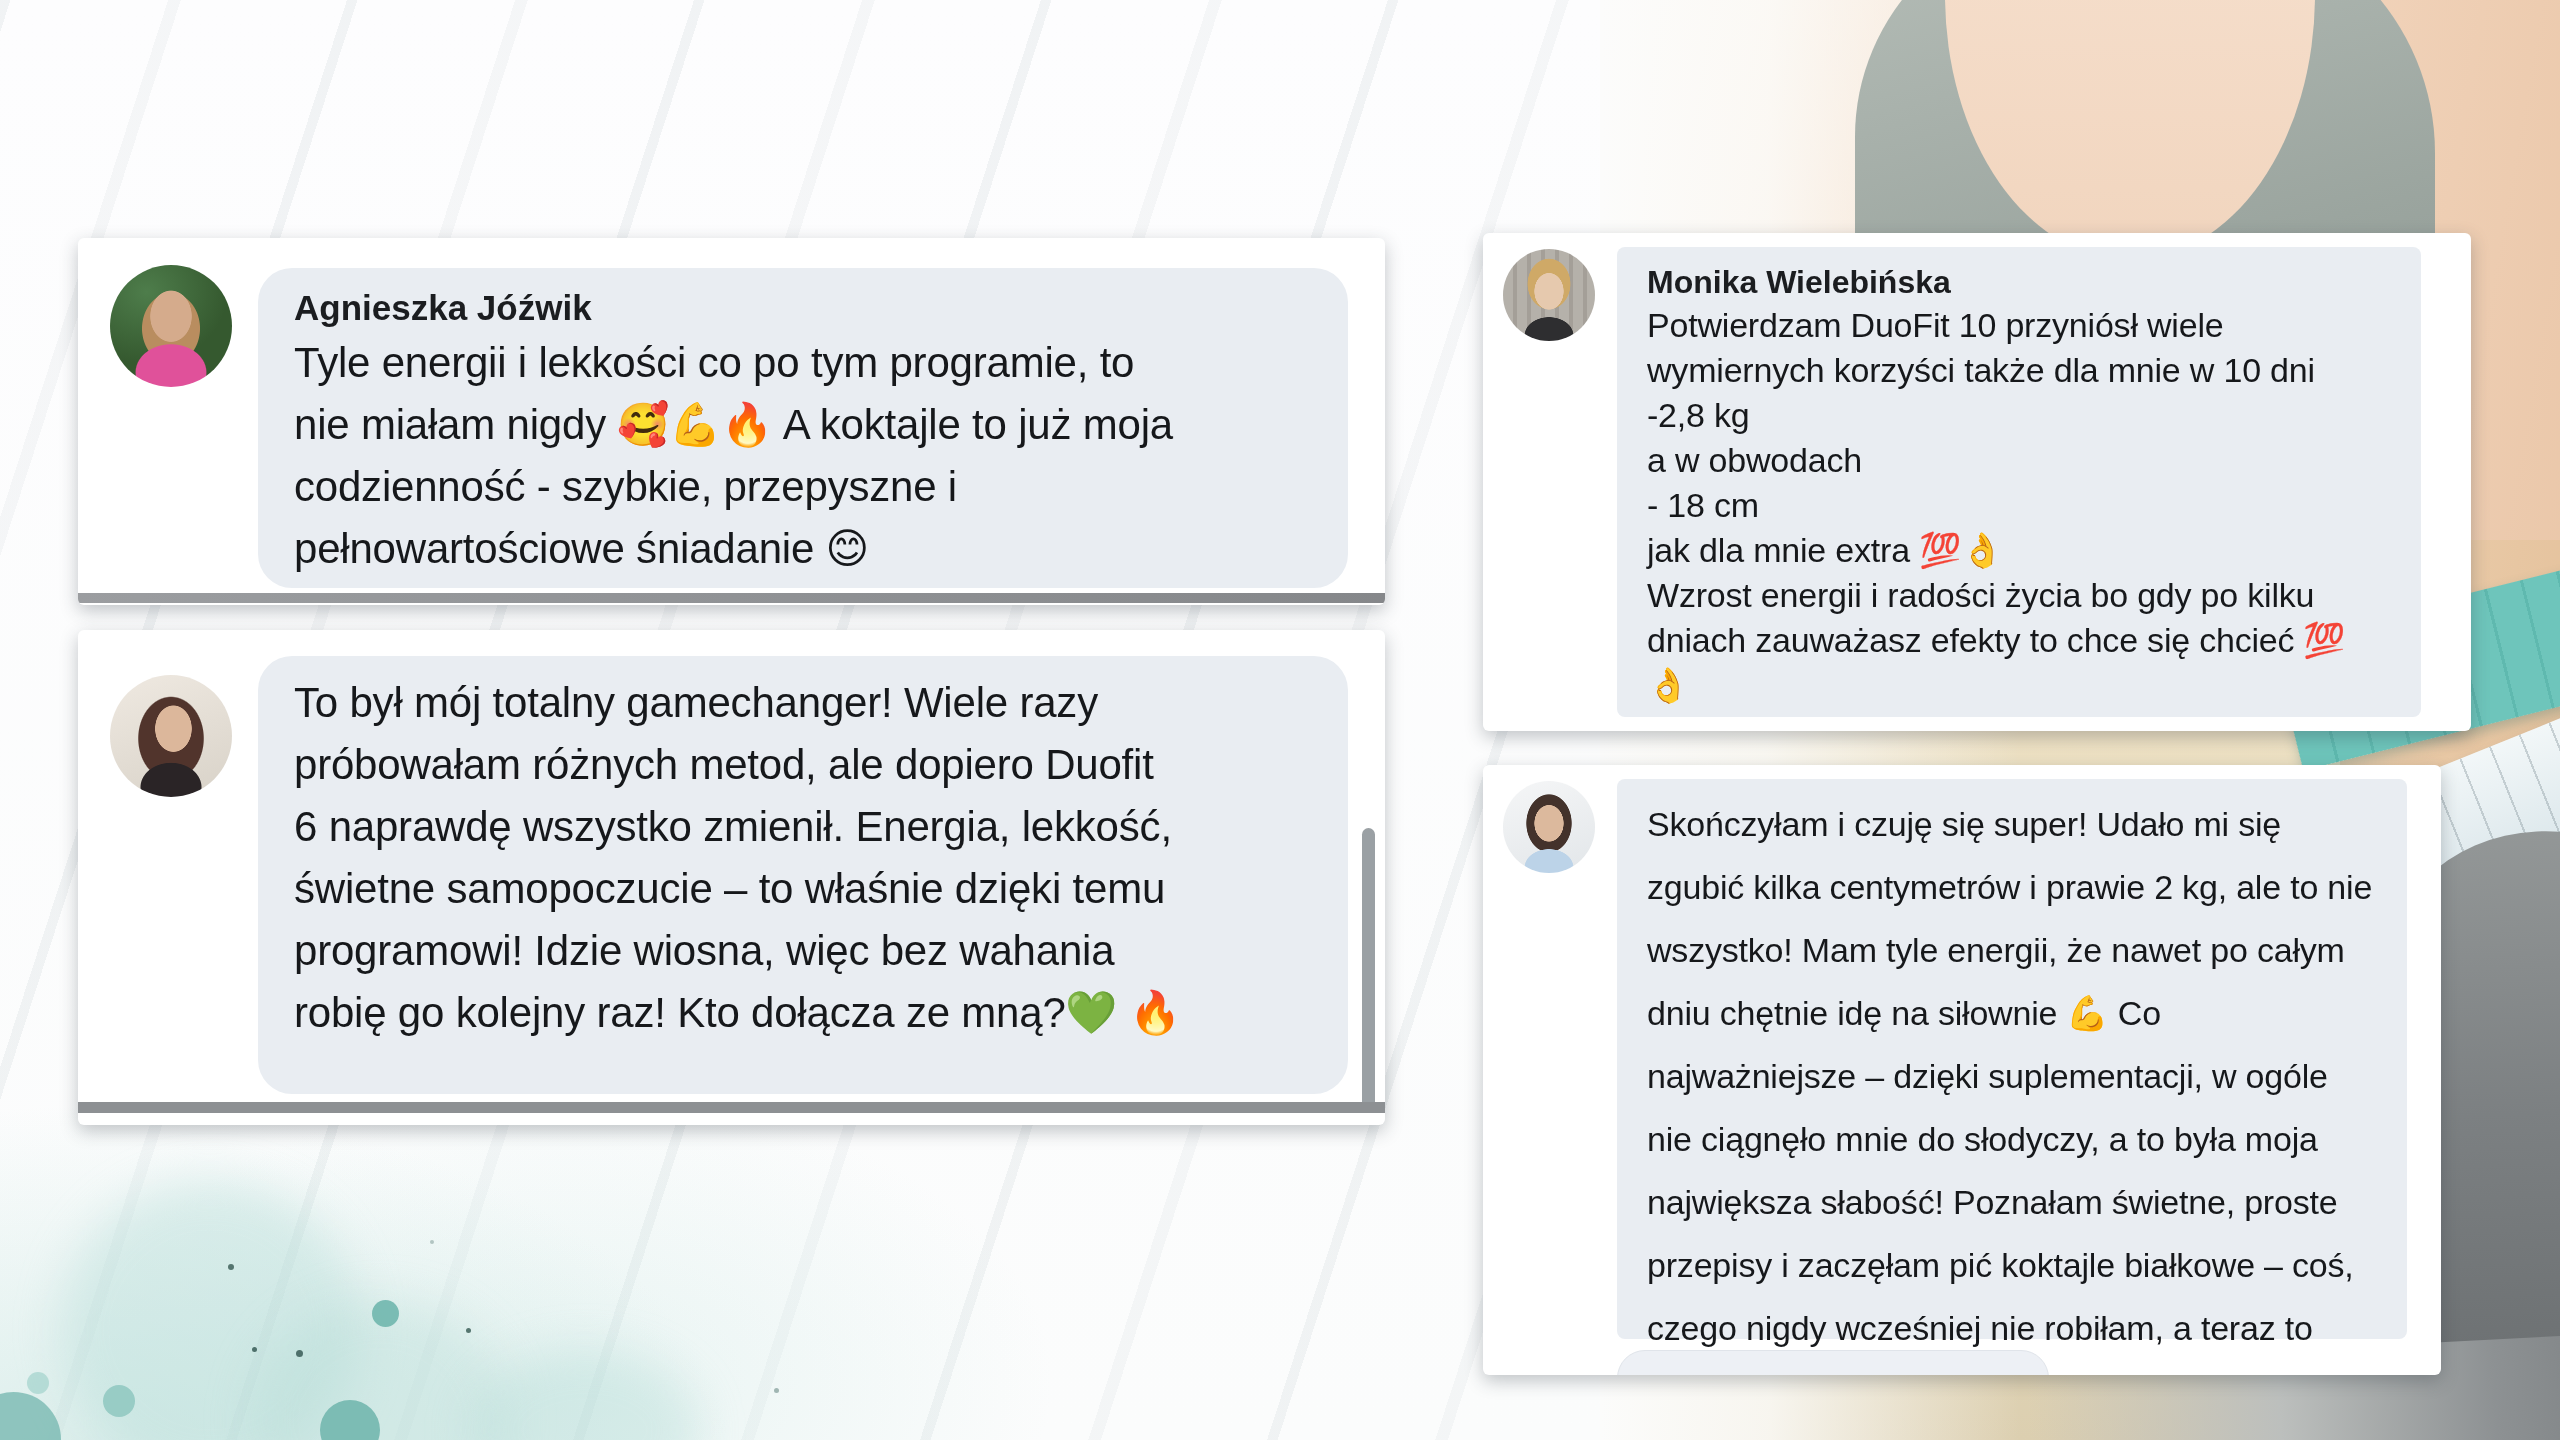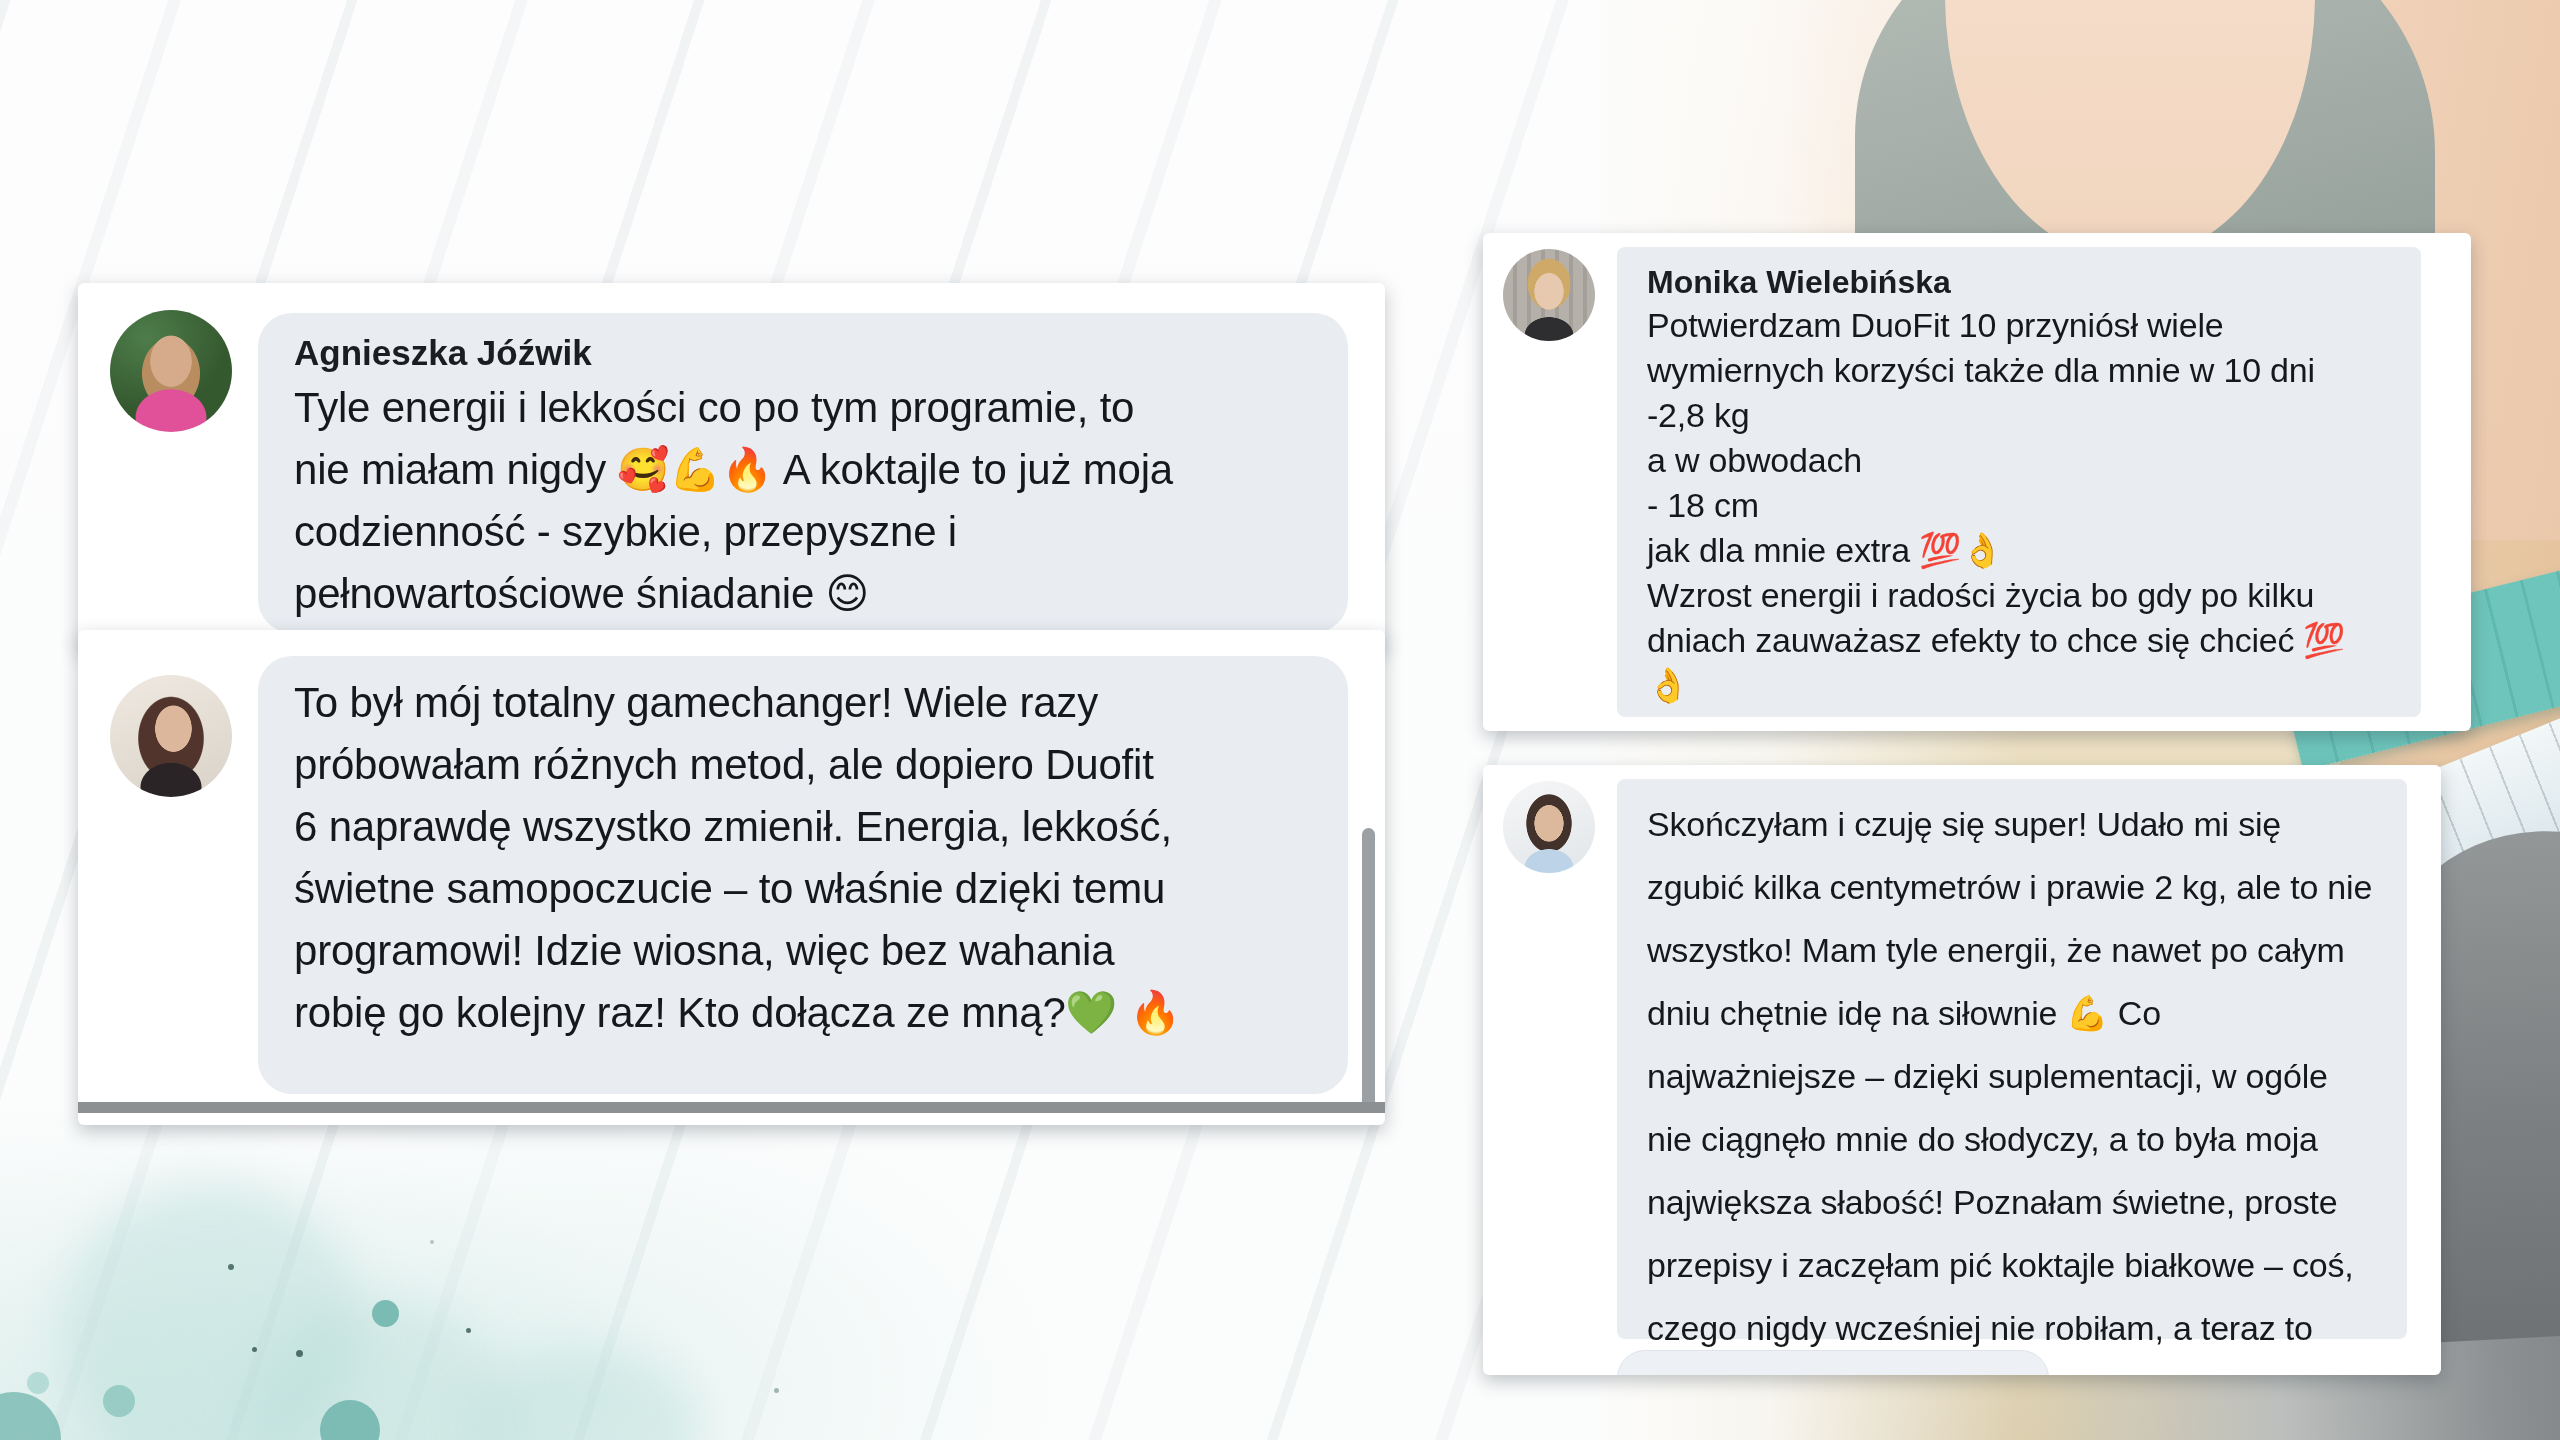--- a/index.html
+++ b/index.html
@@ -46,21 +46,21 @@
   .dot{position:absolute;border-radius:50%;z-index:1;}
   .wash{position:absolute;border-radius:50%;z-index:1;filter:blur(22px);}
 
   
   #title{position:absolute;left:0;top:22px;width:2560px;text-align:center;z-index:2;
       font-size:106px;font-weight:800;letter-spacing:-2px;color:#111214;}
 
   
   .card{position:absolute;background:#ffffff;border-radius:6px;overflow:hidden;z-index:2;
       box-shadow:0 6px 18px rgba(40,50,60,0.28);}
-  #card-1{left:78px; top:238px; width:1307px;height:367px;margin-top:45px;}
+  #card-1{left:78px; top:238px; width:1307px;height:367px;}
   #card-2{left:78px; top:630px; width:1307px;height:495px;}
   #card-3{left:1483px;top:233px; width:988px; height:498px;}
   #card-4{left:1483px;top:765px; width:958px; height:610px;}
 
   .avatar{position:absolute;border-radius:50%;overflow:hidden;}
   .av-lg{width:122px;height:122px;left:32px;}
   .av-sm{width:92px;height:92px;left:20px;top:16px;}
   #avatar-1{top:27px;background:
       radial-gradient(58px 46px at 50% 88%, #e0519a 0 60%, rgba(0,0,0,0) 62%),
       radial-gradient(34px 42px at 50% 42%, #d5ab8c 0 60%, rgba(0,0,0,0) 62%),

